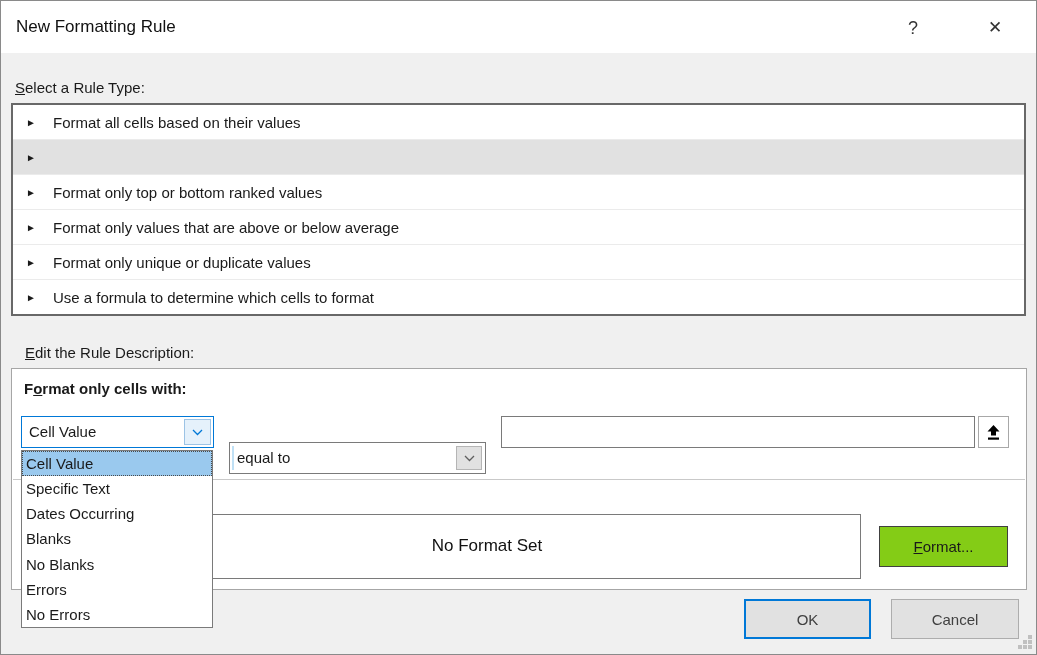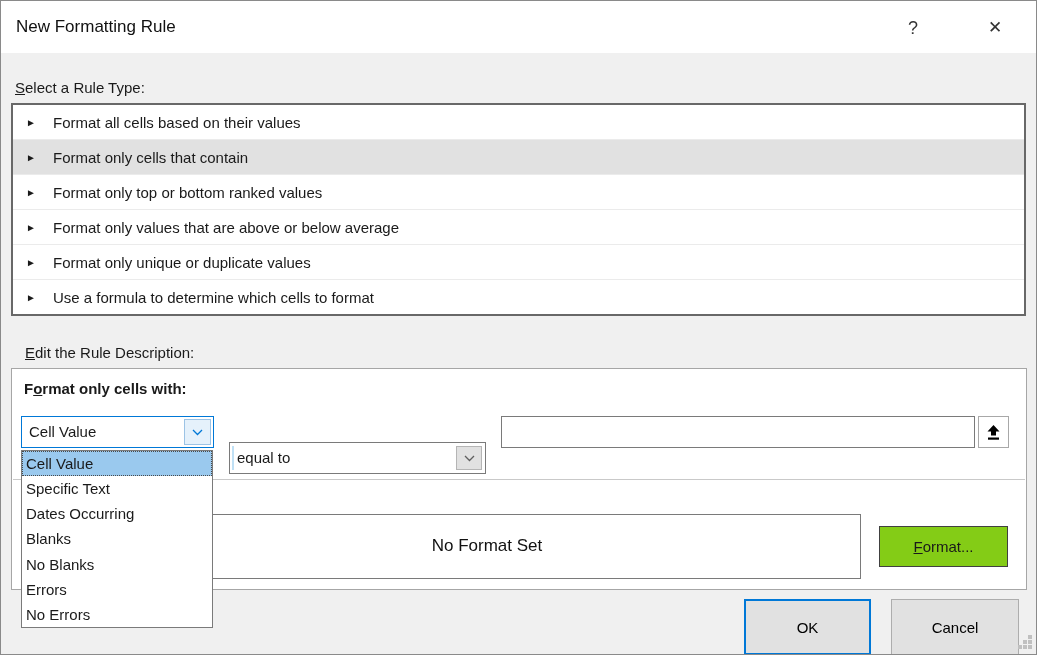--- a/index.html
+++ b/index.html
@@ -46,22 +46,22 @@
     font-family:"Liberation Sans","DejaVu Sans",sans-serif;}
   .range-btn{position:absolute;left:966px;top:47px;width:31px;height:32px;background:#fff;
     border:1px solid #a8a8a8;box-sizing:border-box;display:flex;align-items:center;justify-content:center;padding:0;}
   .group-sep{position:absolute;left:1px;right:1px;top:110px;border-top:1px solid #c9c9c9;}
   .preview-box{position:absolute;left:101px;top:145px;width:748px;height:65px;border:1px solid #7a7a7a;
     box-sizing:border-box;background:#fff;text-align:center;font-size:17px;line-height:62px;color:#111;}
   .format-btn{position:absolute;left:867px;top:157px;width:129px;height:41px;background:#84cc16;
     border:1px solid #404040;box-sizing:border-box;font-size:15px;color:#1a1a1a;
     font-family:"Liberation Sans","DejaVu Sans",sans-serif;}
   
-  .btn{position:absolute;top:598px;height:56px;background:#e1e1e1;border:1px solid #adadad;
-    box-sizing:border-box;font-size:15px;color:#000000;
+  .btn{position:absolute;top:598px;height:40px;background:#e1e1e1;border:1px solid #adadad;
+    box-sizing:border-box;font-size:15px;color:#404040;
     font-family:"Liberation Sans","DejaVu Sans",sans-serif;}
   .ok-btn{left:743px;width:127px;border:2px solid #0078d7;}
   .cancel-btn{left:890px;width:128px;}
   
   .dropdown{position:absolute;left:20px;top:449px;width:192px;height:178px;background:#fff;
     border:1px solid #7a7a7a;box-sizing:border-box;z-index:10;display:flex;flex-direction:column;}
   .dd-item{flex:1;font-size:15px;display:flex;align-items:center;padding-left:4px;background:#fff;}
   .dd-item.highlighted{background:#9ac9ee;outline:1px dotted #4a4a4a;outline-offset:-1px;}
   
   .grip{position:absolute;right:4px;bottom:4px;width:15px;height:15px;}
@@ -88,21 +88,20 @@
     <span class="accel">S</span><span>elect a Rule Type:</span>
   </div>
 
   <div class="rule-list">
     <div class="rule-item">
       <span class="rule-arrow">►</span>
       <span>Format all cells based on their values</span>
     </div>
     <div class="rule-item selected">
       <span class="rule-arrow">►</span>
-      <span>Format only cells that contain</span>
     </div>
     <div class="rule-item">
       <span class="rule-arrow">►</span>
       <span>Format only top or bottom ranked values</span>
     </div>
     <div class="rule-item">
       <span class="rule-arrow">►</span>
       <span>Format only values that are above or below average</span>
     </div>
     <div class="rule-item">

